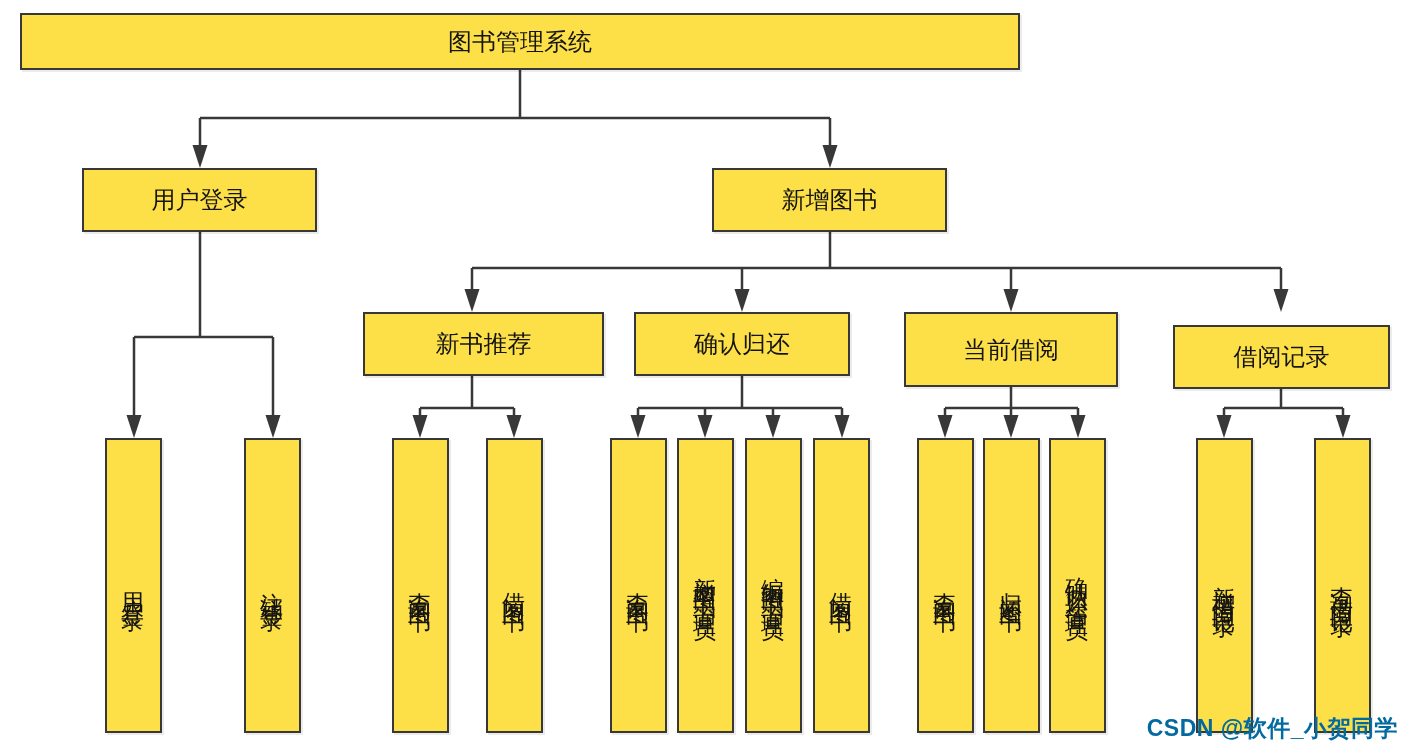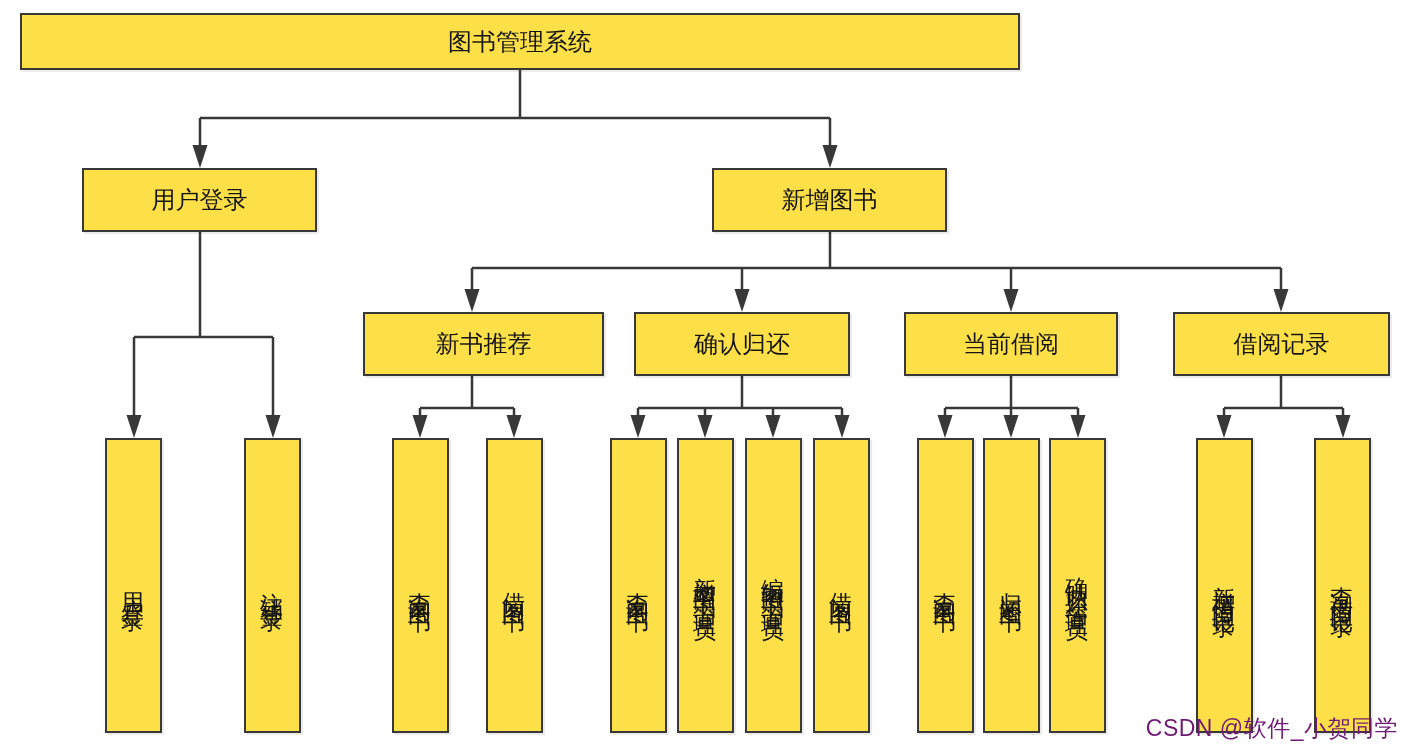--- a/index.html
+++ b/index.html
@@ -36,23 +36,24 @@
     font-size: 23px;
     letter-spacing: 6px;
     white-space: nowrap;
   }
   .watermark {
     position: absolute;
     right: 7px;
     bottom: 3px;
     font-size: 23px;
     letter-spacing: 0.5px;
-    color: #701a75;
+    color: #0369a1;
     z-index: 3;
     white-space: nowrap;
+    font-weight: bold;
   }
 </style>
 </head>
 <body>
 
 <div class="canvas">
 
   <svg class="connectors" width="1405" height="747" viewBox="0 0 1405 747">
     <g stroke="#383838" stroke-width="2.5" fill="#383838">
       <path fill="none" d="M520 70 V118 M200 118 H830 M200 118 V158 M830 118 V158"></path>
@@ -106,24 +107,24 @@
   <div class="box" style="left:712px;top:168px;width:235px;height:64px">
     <span class="lbl">新增图书</span>
   </div>
 
   <div class="box" style="left:363px;top:312px;width:241px;height:64px">
     <span class="lbl">新书推荐</span>
   </div>
   <div class="box" style="left:634px;top:312px;width:216px;height:64px">
     <span class="lbl">确认归还</span>
   </div>
-  <div class="box" style="left:904px;top:312px;width:214px;height:64px">
+  <div class="box" style="left:904px;top:312px;width:214px;height:75px">
     <span class="lbl">当前借阅</span>
   </div>
-  <div class="box" style="left:1173px;top:312px;width:217px;height:64px">
+  <div class="box" style="left:1173px;top:325px;width:217px;height:64px">
     <span class="lbl">借阅记录</span>
   </div>
 
   <div class="box vbox" style="left:105px;top:438px;width:57px;height:295px">
     <span class="lbl">用户登录</span>
   </div>
   <div class="box vbox" style="left:244px;top:438px;width:57px;height:295px">
     <span class="lbl">注销登录</span>
   </div>
 

